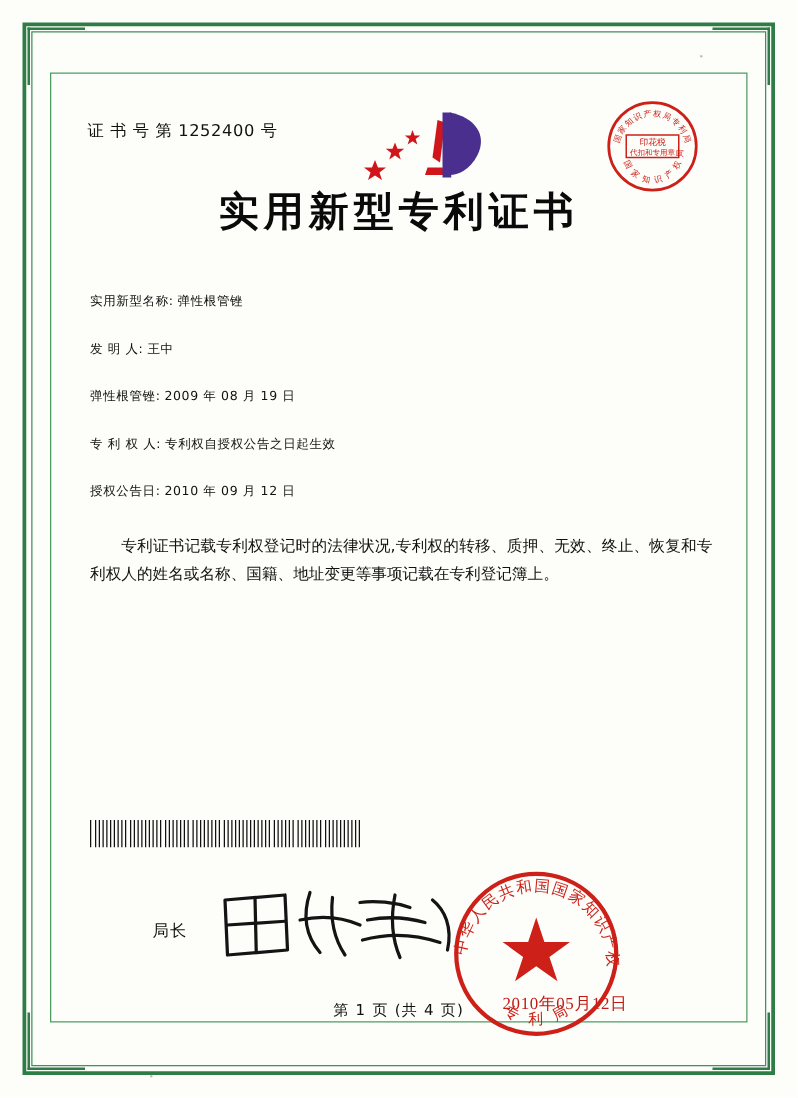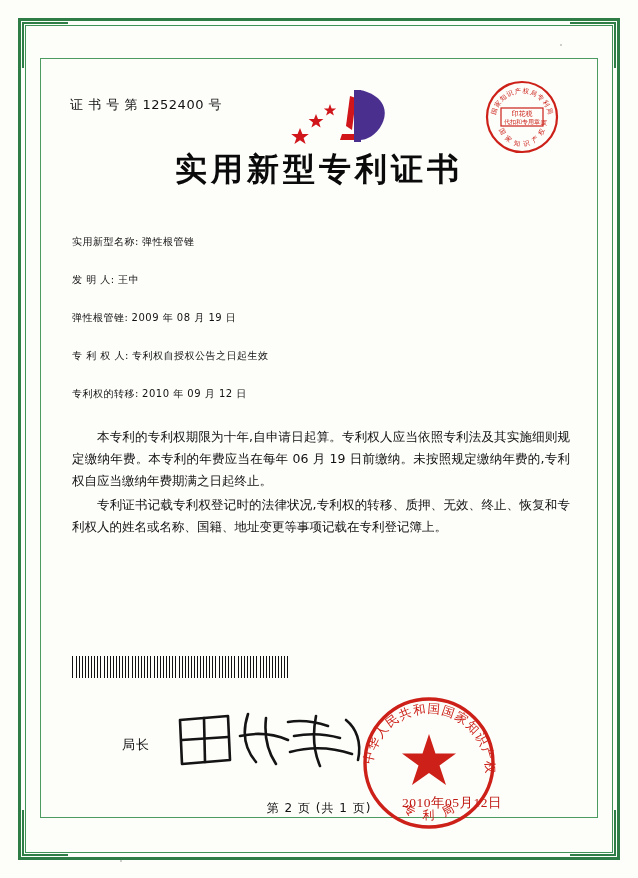--- a/index.html
+++ b/index.html
@@ -247,27 +247,26 @@
       </div>
       <div class="field">
         <span class="lbl">弹性根管锉:</span>
         <span class="val">2009 年 08 月 19 日</span>
       </div>
       <div class="field">
         <span class="lbl">专 利 权 人:</span>
         <span class="val">专利权自授权公告之日起生效</span>
       </div>
       <div class="field">
-        <span class="lbl">专利权的转移:</span>
+        <span class="lbl">授权公告日:</span>
         <span class="val">2010 年 09 月 12 日</span>
       </div>
     </div>
 
     <div class="paras">
-      <div class="para">本专利的专利权期限为十年,自申请日起算。专利权人应当依照专利法及其实施细则规定缴纳年费。本专利的年费应当在每年 06 月 19 日前缴纳。未按照规定缴纳年费的,专利权自应当缴纳年费期满之日起终止。</div>
       <div class="para">专利证书记载专利权登记时的法律状况,专利权的转移、质押、无效、终止、恢复和专利权人的姓名或名称、国籍、地址变更等事项记载在专利登记簿上。</div>
     </div>
 
     <div class="barcode" id="barcode">
         <i style="width: 3px;"></i>
         <i style="width: 2px; background: transparent;"></i>
         <i style="width: 1px;"></i>
         <i style="width: 2px; background: transparent;"></i>
         <i style="width: 2px;"></i>
         <i style="width: 1px; background: transparent;"></i>
@@ -422,21 +421,21 @@
             <path d="M124 30 C140 27, 156 28, 170 32"></path>
             <path d="M120 46 C142 40, 164 42, 182 48"></path>
             <path d="M146 10 C142 30, 144 46, 150 60"></path>
             <path d="M176 14 C186 22, 192 36, 188 54"></path>
           </g>
         </svg>
       </div>
       <div class="date-red">2010年05月12日</div>
     </div>
 
-    <div class="footer">第 2 页 (共 1 页)</div>
+    <div class="footer">第 1 页 (共 4 页)</div>
   </div>
 
   <div class="seal-top">
     <svg viewBox="0 0 78 78" width="78" height="78">
       <defs>
         <path id="arcTop" d="M 12 42 A 27 27 0 0 1 66 42"></path>
         <path id="arcBot" d="M 15 44 A 24 24 0 0 0 63 44"></path>
       </defs>
       <circle cx="39" cy="39" r="35" fill="none" stroke="#cc2018" stroke-width="2.2"></circle>
       <text font-size="6.5" fill="#cc2018" font-family="'DejaVu Sans', sans-serif" letter-spacing="1">

